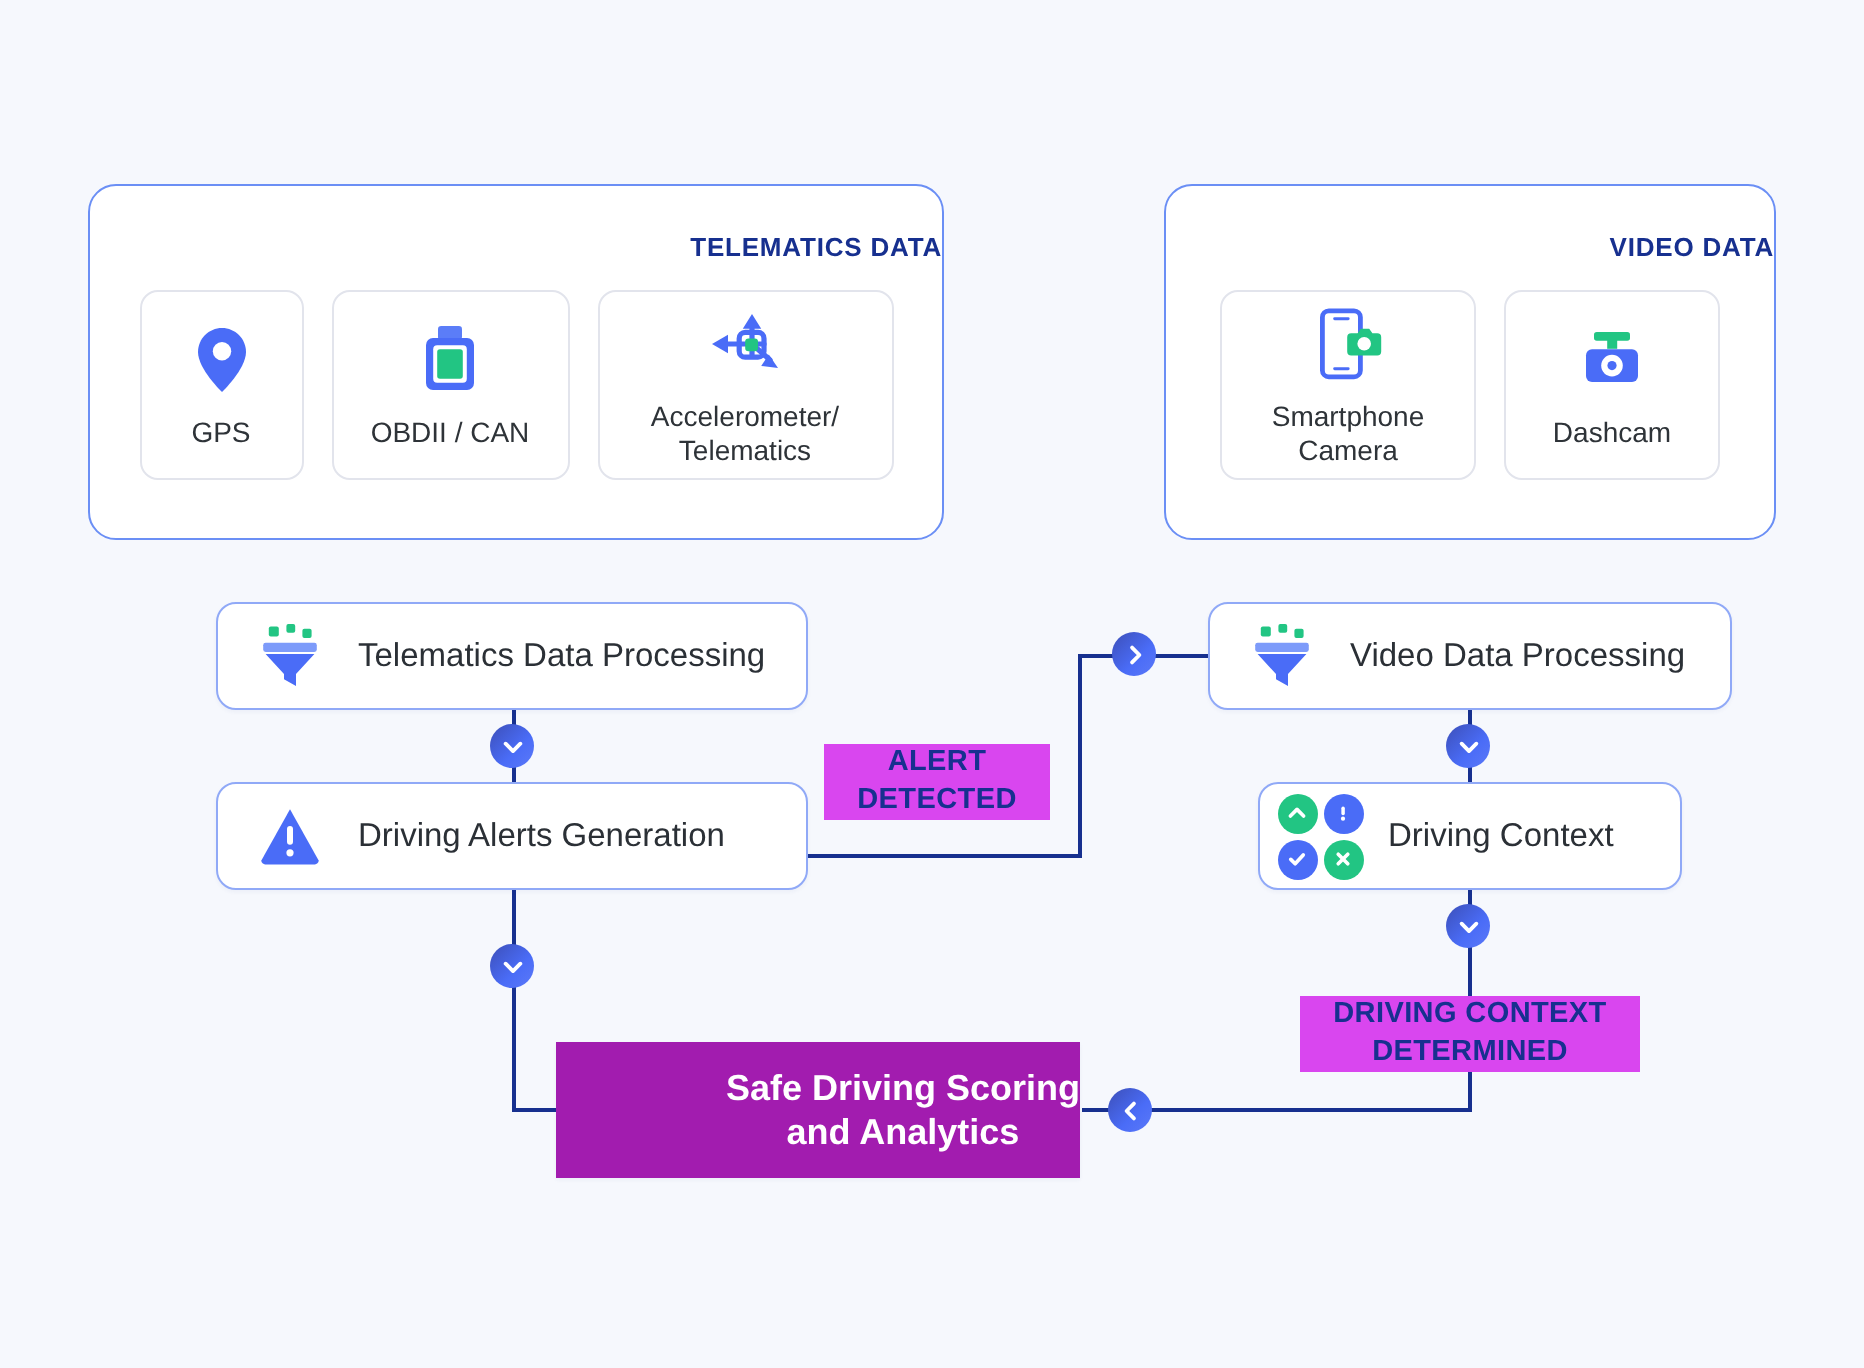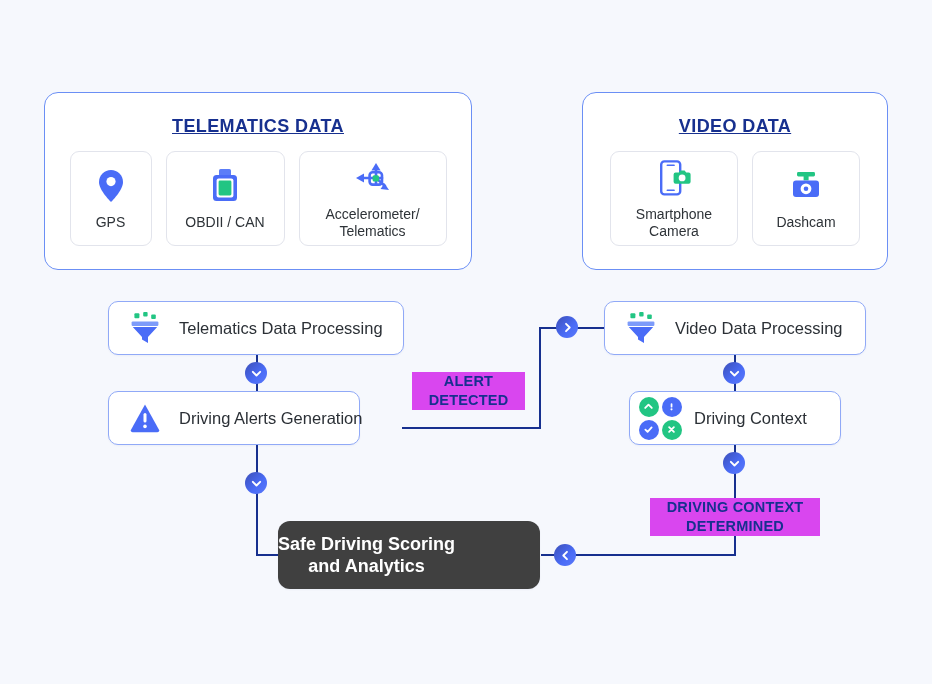--- a/index.html
+++ b/index.html
@@ -21,27 +21,26 @@
 
   
   .source-panel {
     position: absolute;
     background: #ffffff;
     border: 1.5px solid #6b8ff5;
     border-radius: 14px;
     box-sizing: border-box;
   }
   .panel-title {
-    text-align: center;
+    text-align: right;
     color: #17308f;
     font-weight: bold;
-    font-size: 18px;
+    font-size: 13px;
     letter-spacing: 0.4px;
     margin-top: 23px;
-    text-decoration: underline;
   }
   .panel-cards {
     display: flex;
     justify-content: center;
     gap: 14px;
     margin-top: 14px;
   }
   .src-card {
     background: #ffffff;
     border: 1px solid #e2e4ec;
@@ -90,24 +89,24 @@
     align-items: center;
     justify-content: center;
   }
   .node .nlabel {
     margin-left: 14px;
     font-size: 16.5px;
     color: #2b3036;
     white-space: nowrap;
   }
   .node.solid {
-    background: #404040;
+    background: #a21caf;
     border: none;
-    border-radius: 12px;
-    justify-content: flex-start;
+    border-radius: 0;
+    justify-content: flex-end;
     text-align: center;
   }
   .node.solid .nlabel {
     margin-left: 0;
     color: #ffffff;
     font-weight: bold;
     font-size: 18px;
     line-height: 1.25;
     white-space: pre-line;
     text-align: center;
@@ -308,21 +307,21 @@
         <rect x="4.4" y="1.2" width="5" height="5" rx="1" fill="#22c583"></rect>
         <rect x="13.2" y="0" width="4.4" height="4.4" rx="1" fill="#22c583"></rect>
         <rect x="21.2" y="2.4" width="4.6" height="4.6" rx="1" fill="#22c583"></rect>
         <rect x="1.6" y="9.4" width="26.8" height="4.6" rx="1.2" fill="#7d9bfa"></rect>
         <path d="M2.8 15 H27.2 L18 25 V31 L12 27.6 V25 Z" fill="#4a6cf7"></path>
       </svg>
     </span>
     <span class="nlabel">Telematics Data Processing</span>
   </div>
 
-  <div class="node" style="left:108px; top:391px; width:252px; height:54px;">
+  <div class="node" style="left:108px; top:391px; width:296px; height:54px;">
     <span class="nico">
       <svg width="32" height="30" viewBox="0 0 32 30">
         <path d="M16 1.6 L30.4 27.4 A2.4 2.4 0 0 1 28.4 29.2 H3.6 A2.4 2.4 0 0 1 1.6 27.4 Z" fill="#4a6cf7"></path>
         <rect x="14.5" y="10" width="3" height="9.4" rx="1.5" fill="#ffffff"></rect>
         <circle cx="16" cy="23.4" r="1.8" fill="#ffffff"></circle>
       </svg>
     </span>
     <span class="nlabel">Driving Alerts Generation</span>
   </div>
 

